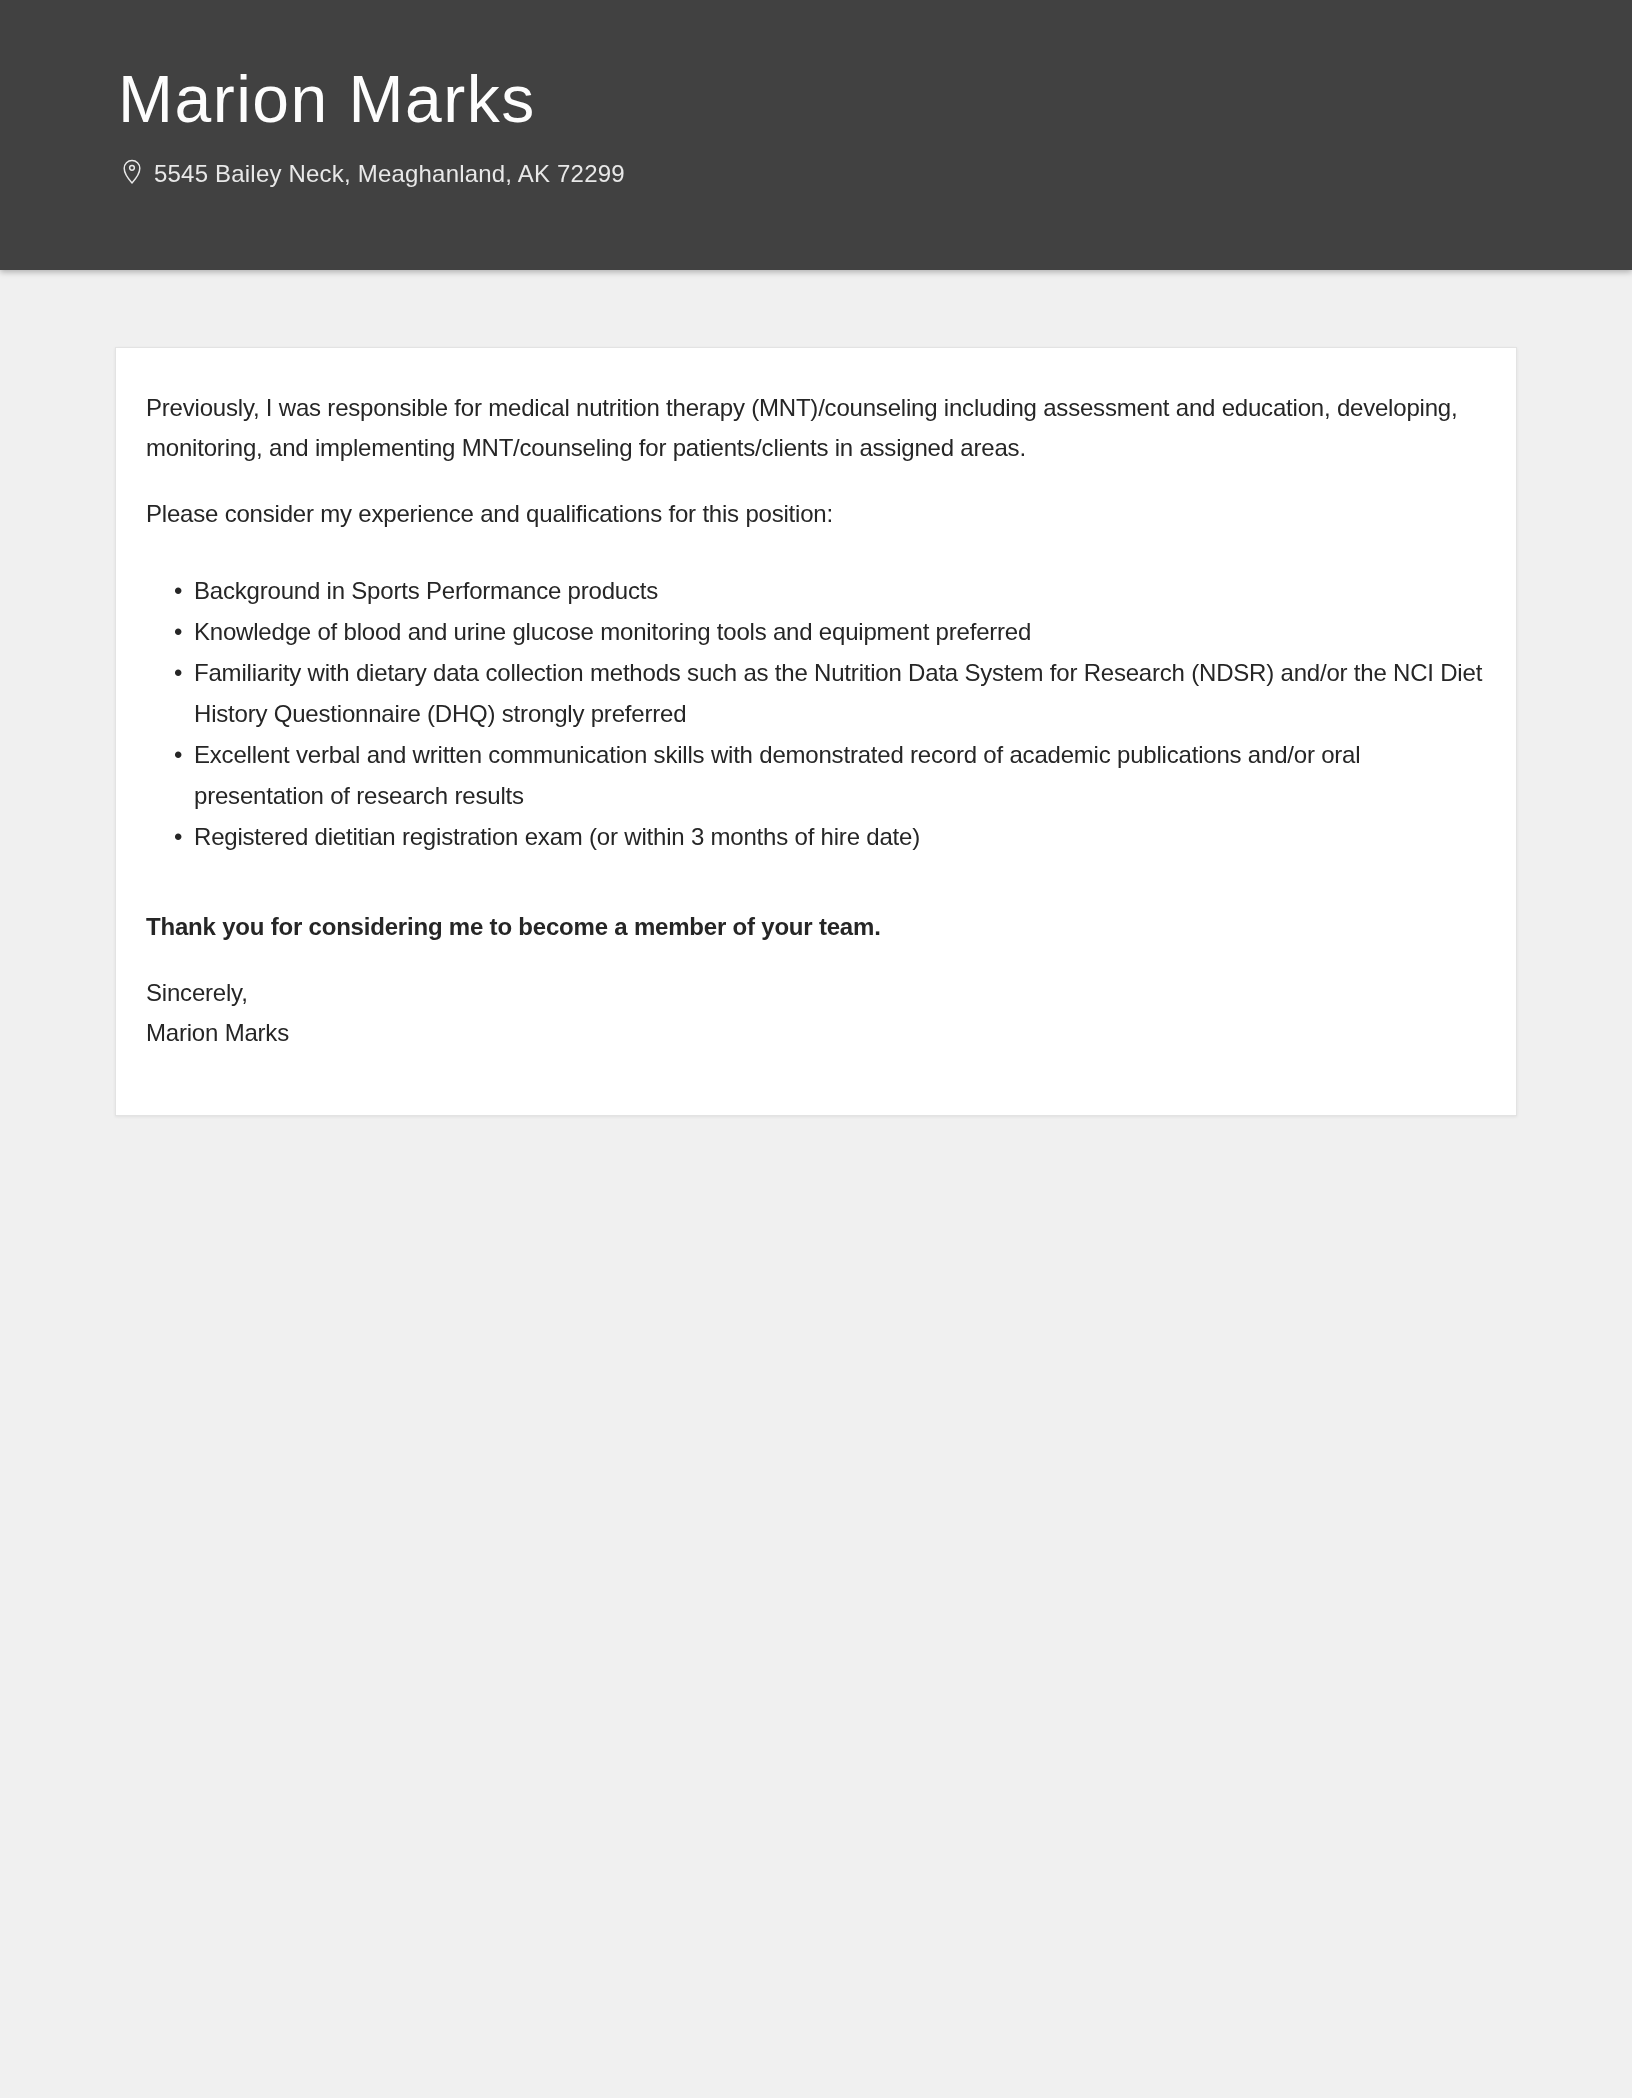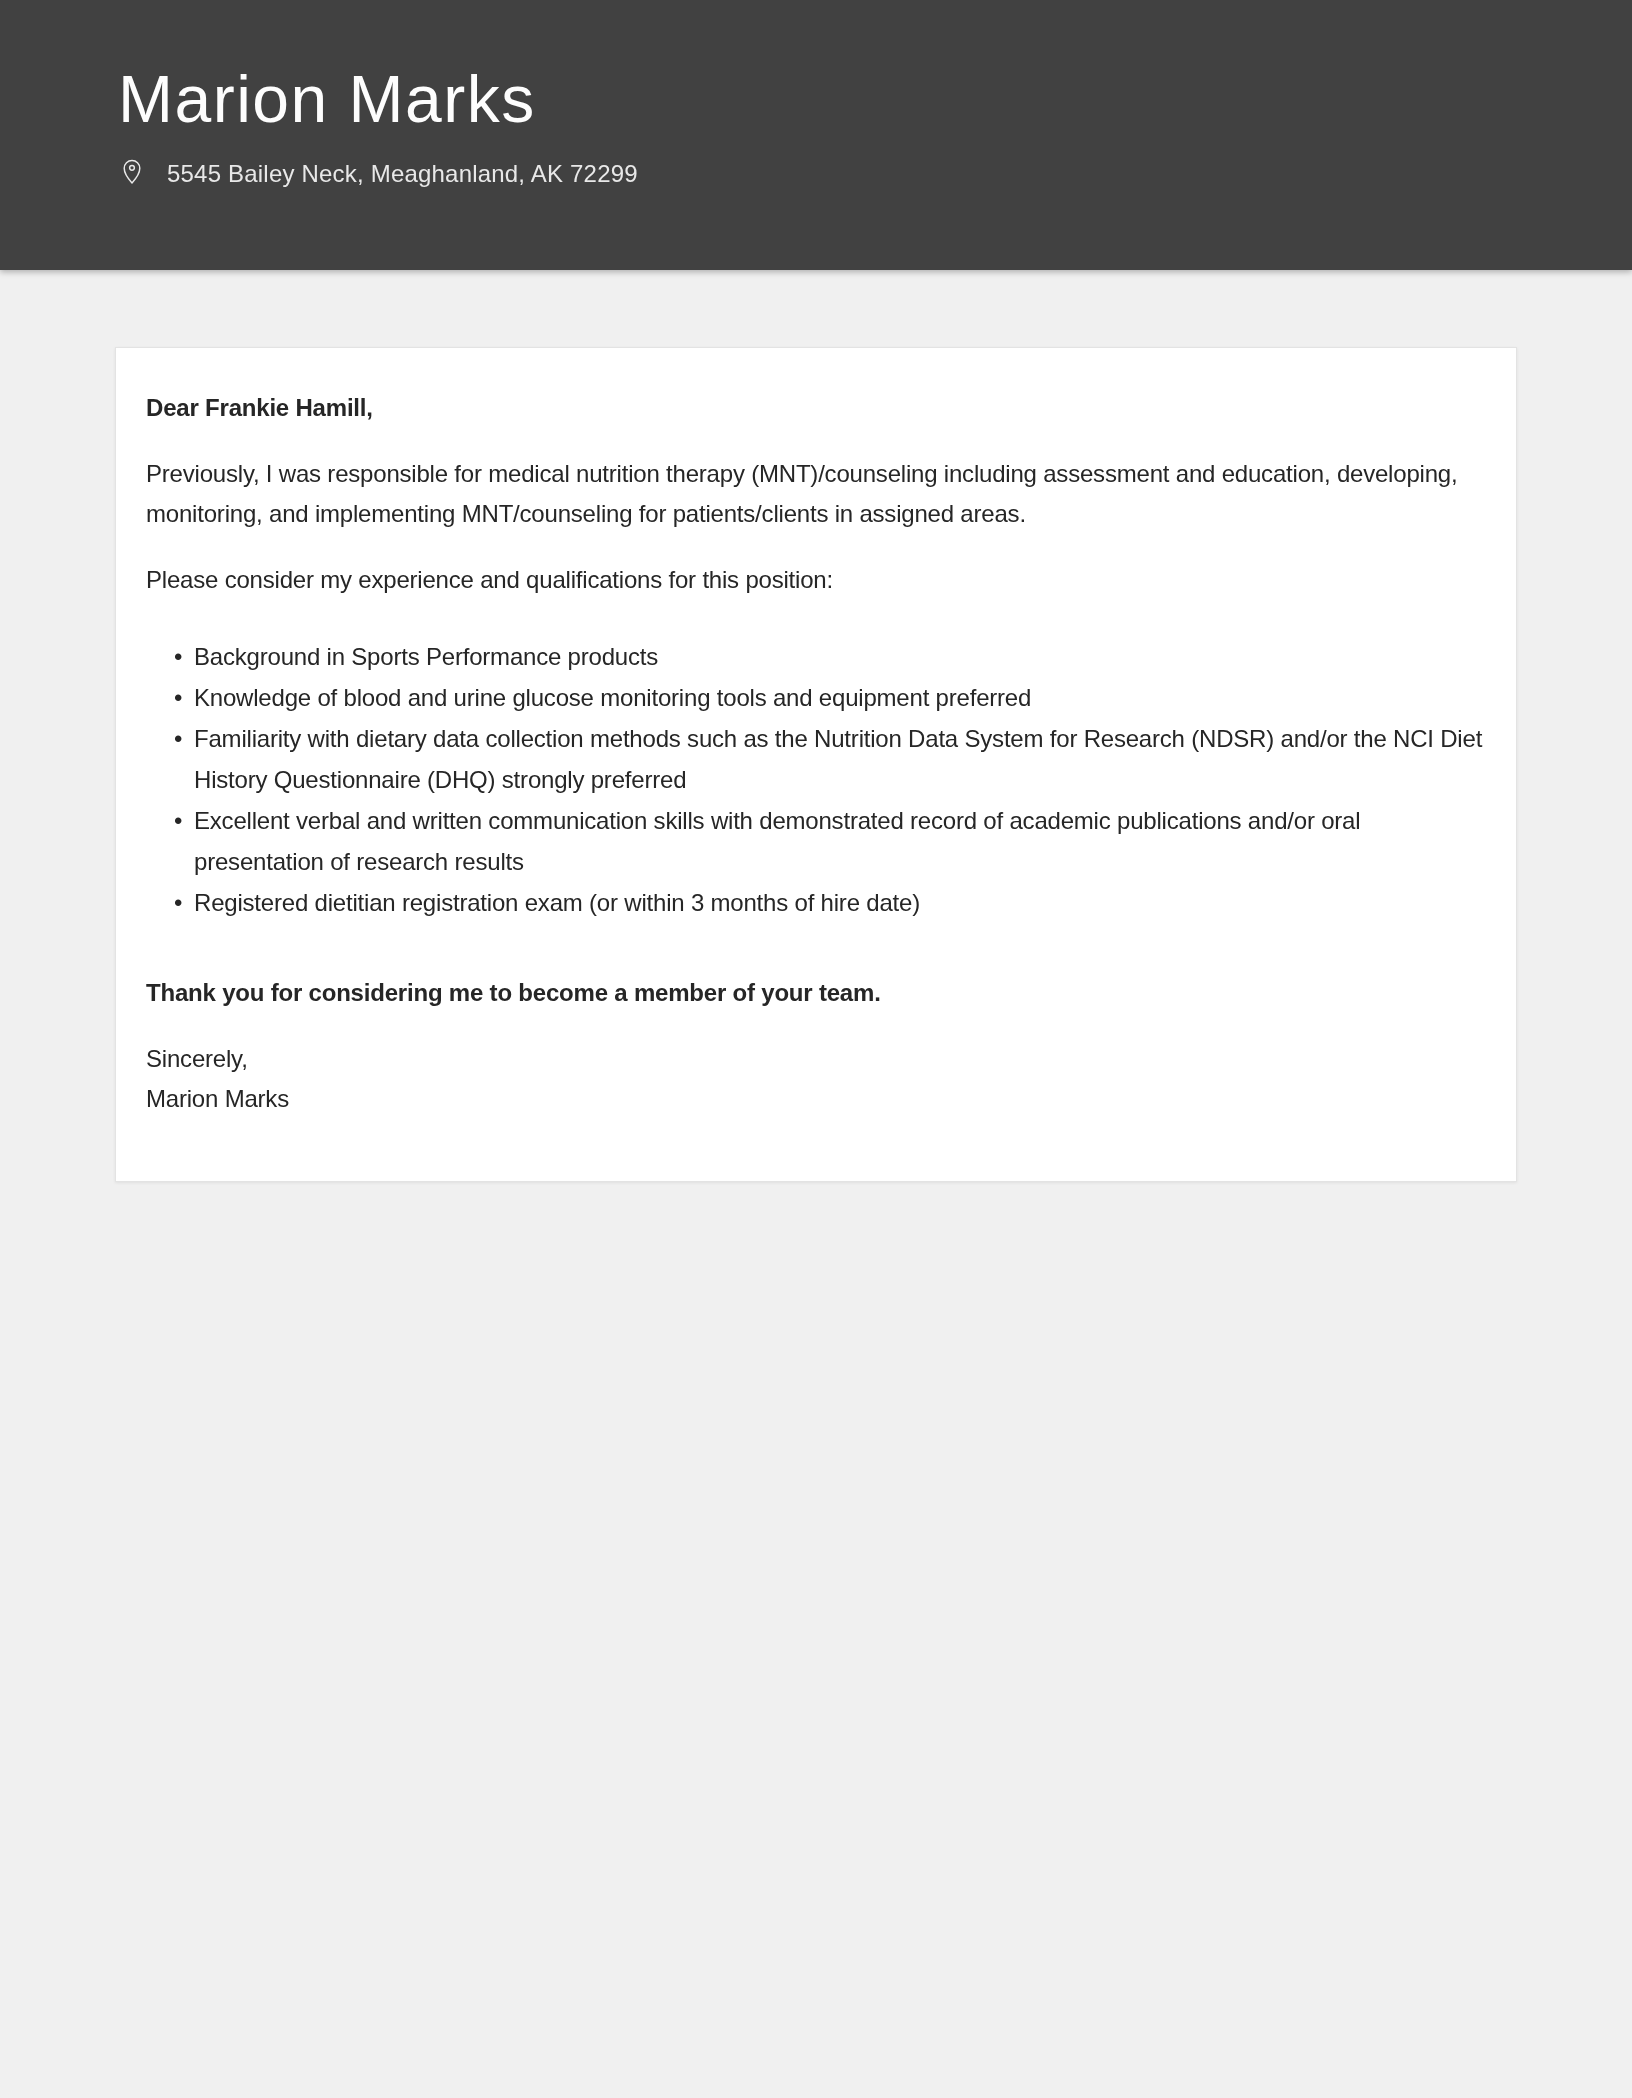--- a/index.html
+++ b/index.html
@@ -25,21 +25,21 @@
     font-weight: 300;
     letter-spacing: 1.5px;
     color: #fdfdfd;
     line-height: 1.0;
   }
   .header .address-row {
     margin-top: 26px;
     margin-left: 3px;
     display: flex;
     align-items: center;
-    gap: 24px;
+    gap: 11px;
   }
   .header .address-row .pin { flex: 0 0 auto; display: block; }
   .header .address {
     font-size: 24px;
     color: #e8e8e8;
     letter-spacing: 0.2px;
   }
 
   
   .card {
@@ -88,21 +88,20 @@
       <svg width="22" height="27" viewBox="0 0 24 28" fill="none" stroke="#e8e8e8" stroke-width="1.6" stroke-linecap="round" stroke-linejoin="round">
         <path d="M12 26.5C12 26.5 3.5 17.2 3.5 10.5a8.5 8.5 0 0 1 17 0C20.5 17.2 12 26.5 12 26.5z"></path>
         <circle cx="12" cy="10" r="2.6"></circle>
       </svg>
     </span>
     <span class="address">5545 Bailey Neck, Meaghanland, AK 72299</span>
   </div>
 </header>
 
 <main class="card">
-  <p class="greeting">Dear Frankie Hamill,</p>
 
 
   <p class="body-par">Previously, I was responsible for medical nutrition therapy (MNT)/counseling including assessment and education, developing, monitoring, and implementing MNT/counseling for patients/clients in assigned areas.</p>
 
   <p class="body-par">Please consider my experience and qualifications for this position:</p>
 
   <ul class="qualifications">
     <li>Background in Sports Performance products</li>
     <li>Knowledge of blood and urine glucose monitoring tools and equipment preferred</li>
     <li>Familiarity with dietary data collection methods such as the Nutrition Data System for Research (NDSR) and/or the NCI Diet History Questionnaire (DHQ) strongly preferred</li>

